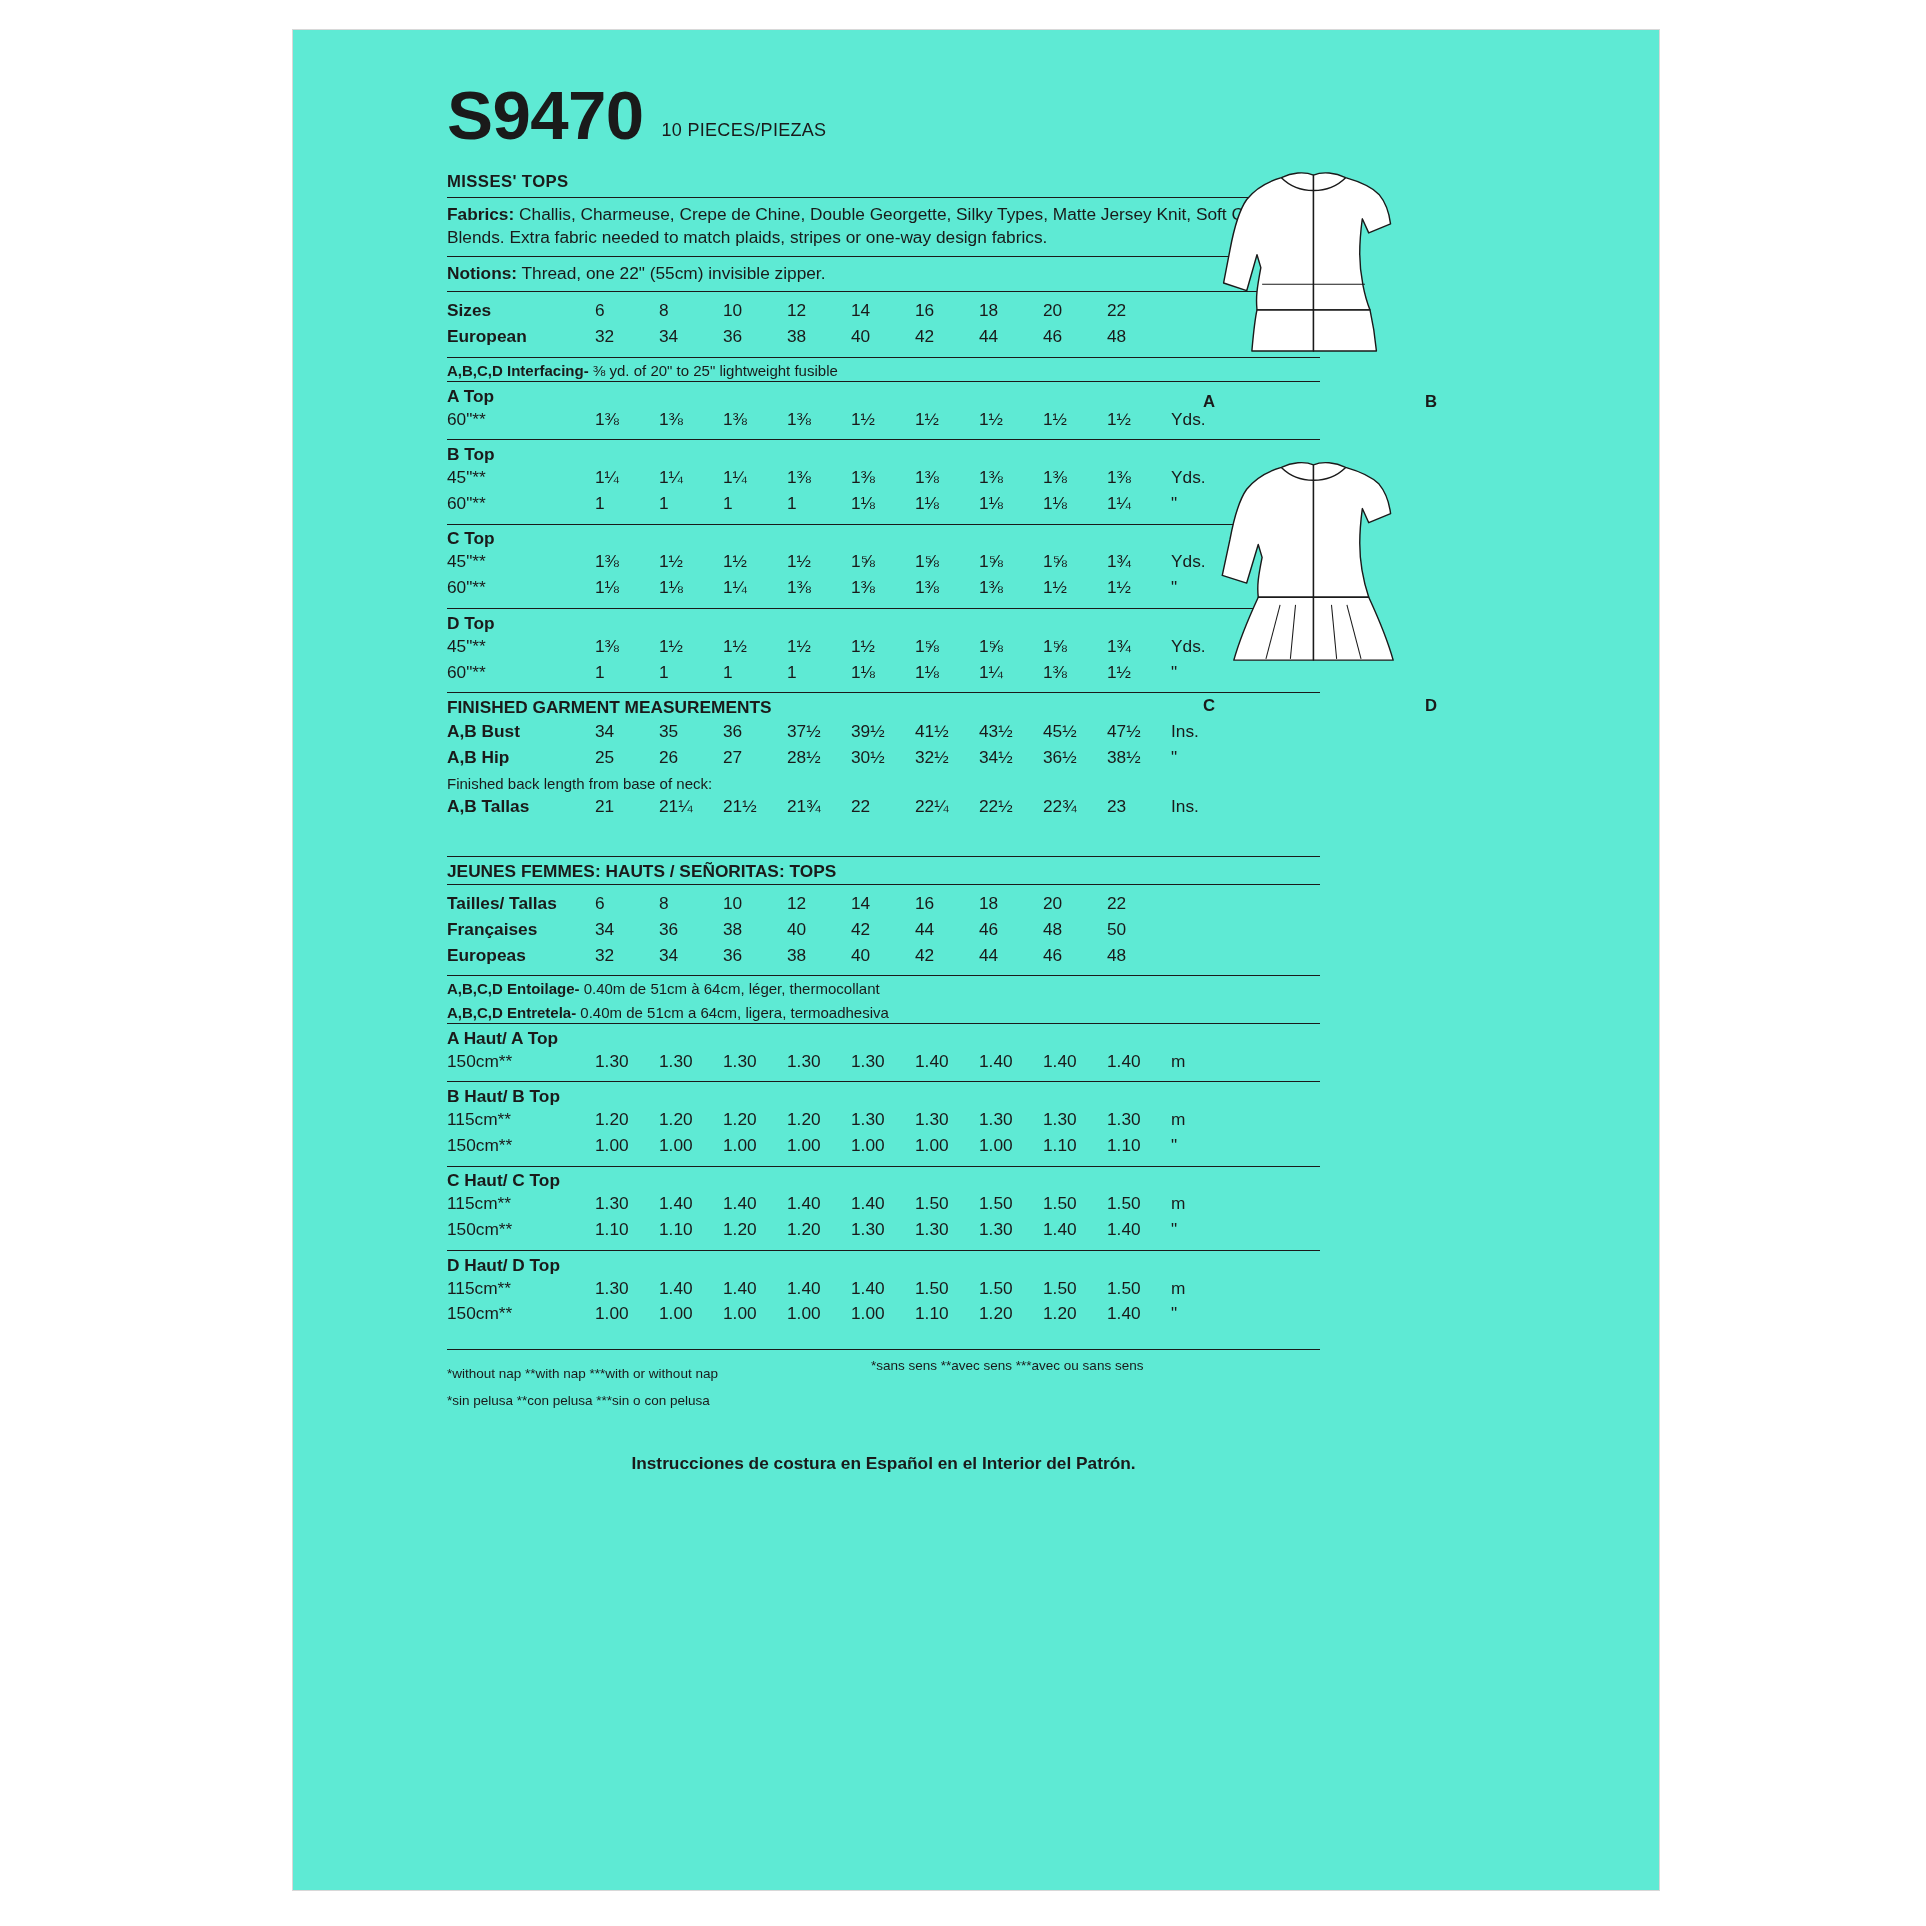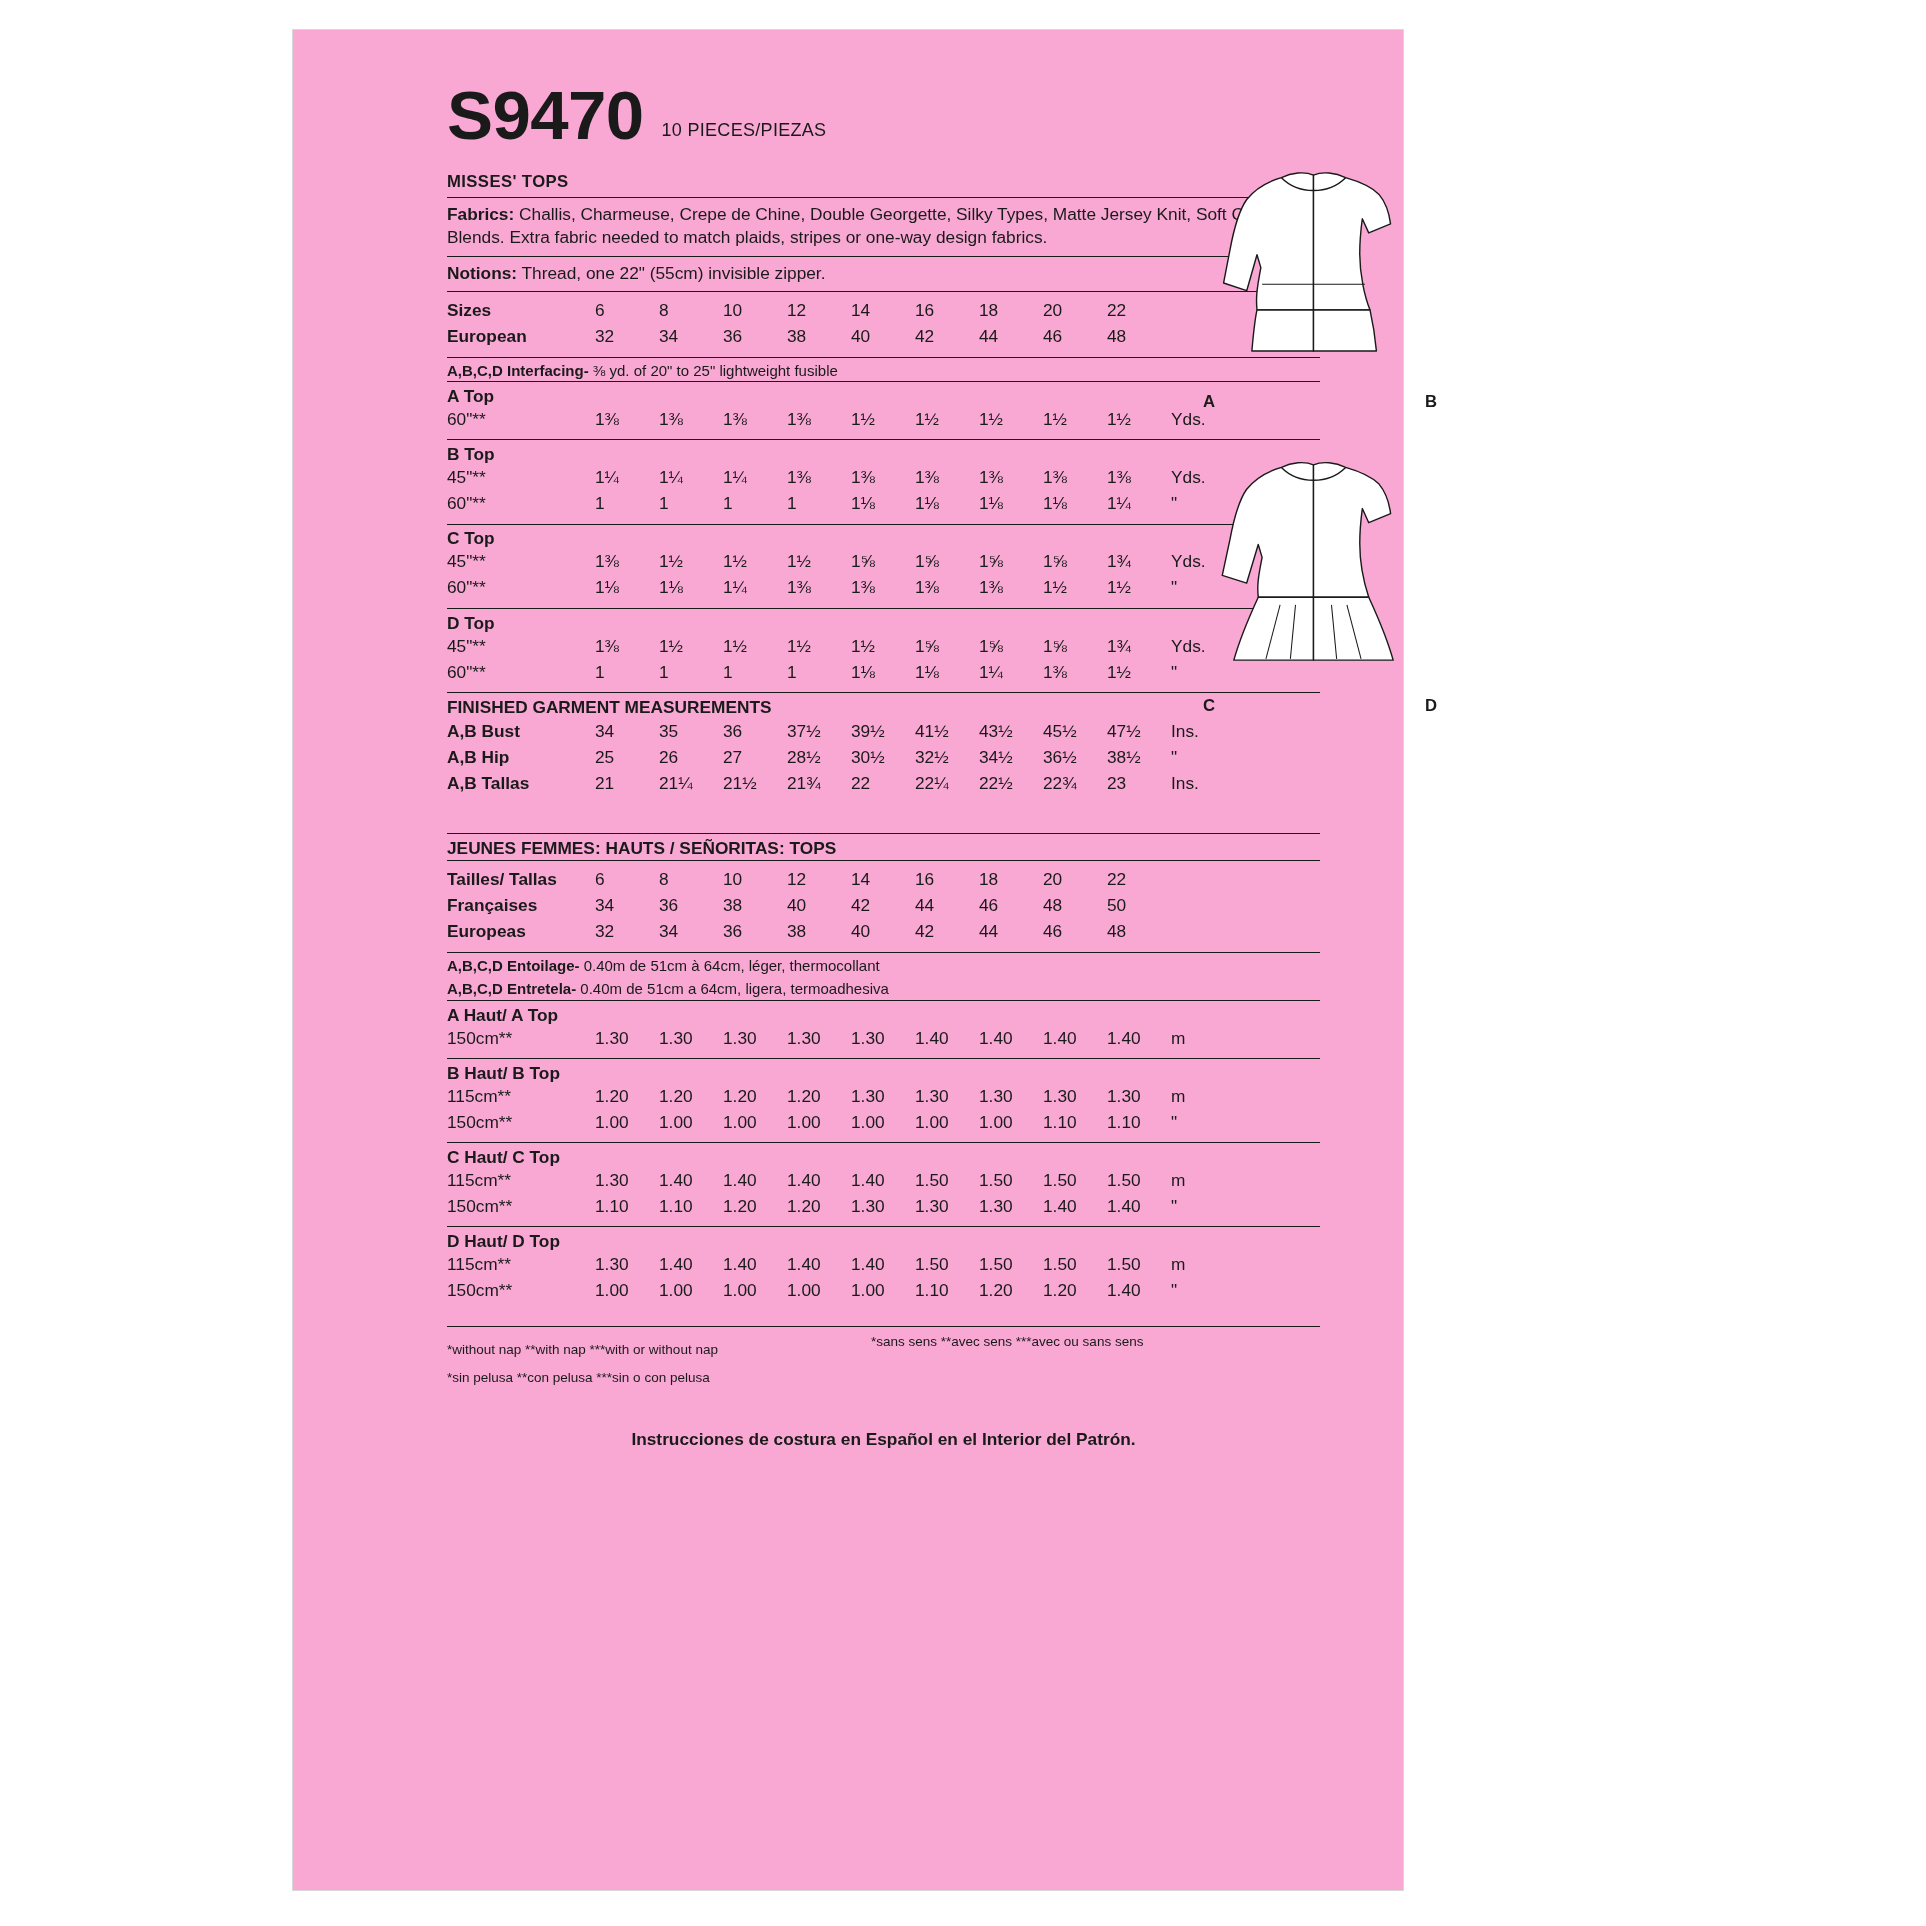--- a/index.html
+++ b/index.html
@@ -12,23 +12,23 @@
     height: 1926px;
     font-family: "Liberation Sans", sans-serif;
     color: #1a1a1a;
     position: relative;
     overflow: hidden;
   }
   .page {
     position: absolute;
     left: 292px;
     top: 29px;
-    width: 1112px;
+    width: 1368px;
     height: 1862px;
-    background: #f9a8d4;
+    background: #5eead4;
     border: 1.3px solid #d8d8d8;
     box-sizing: border-box;
   }
   .content {
     position: absolute;
     left: 154px;
     top: 51px;
     width: 1047px;
   }
   
@@ -332,20 +332,21 @@
         <div class="cell">26</div>
         <div class="cell">27</div>
         <div class="cell">28½</div>
         <div class="cell">30½</div>
         <div class="cell">32½</div>
         <div class="cell">34½</div>
         <div class="cell">36½</div>
         <div class="cell">38½</div>
         <div class="unit">"</div>
       </div>
+      <div class="inline-note">Finished back length from base of neck:</div>
       <div class="row">
         <div class="lbl">A,B Tallas</div>
         <div class="cell">21</div>
         <div class="cell">21¼</div>
         <div class="cell">21½</div>
         <div class="cell">21¾</div>
         <div class="cell">22</div>
         <div class="cell">22¼</div>
         <div class="cell">22½</div>
         <div class="cell">22¾</div>

